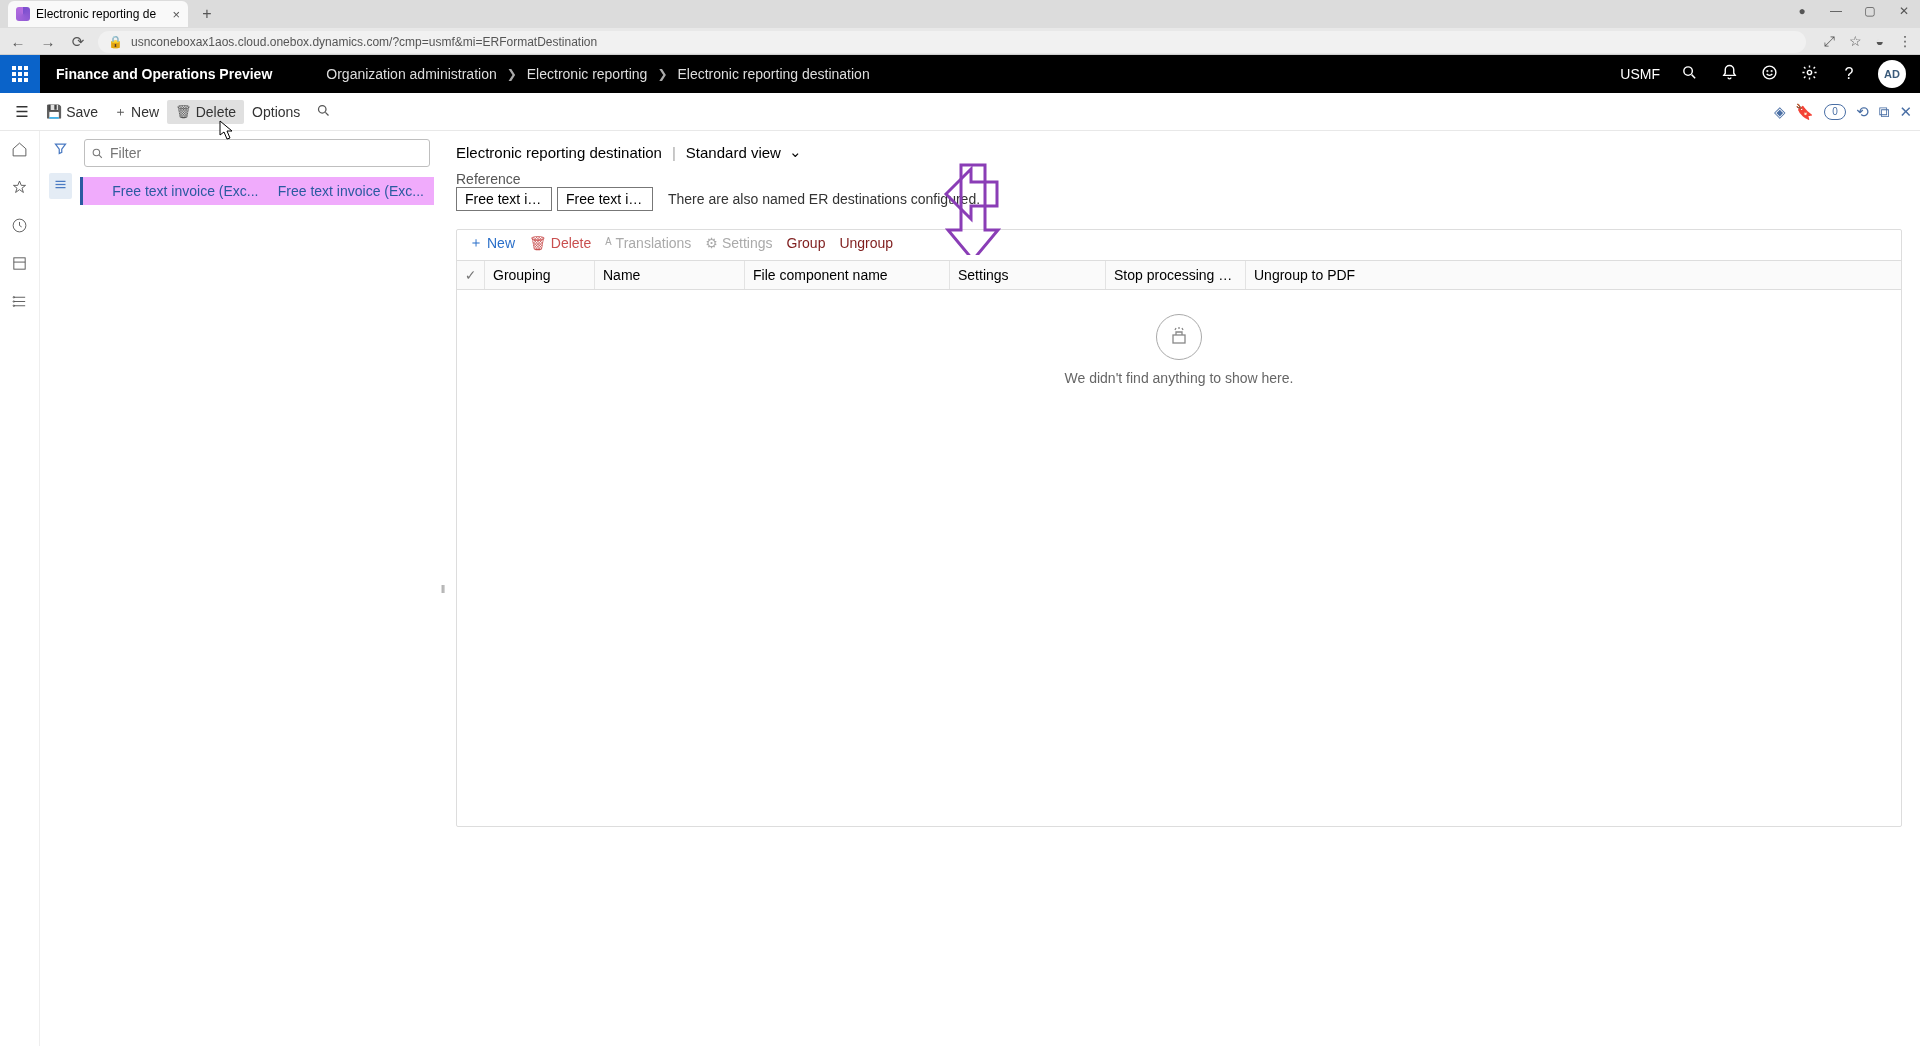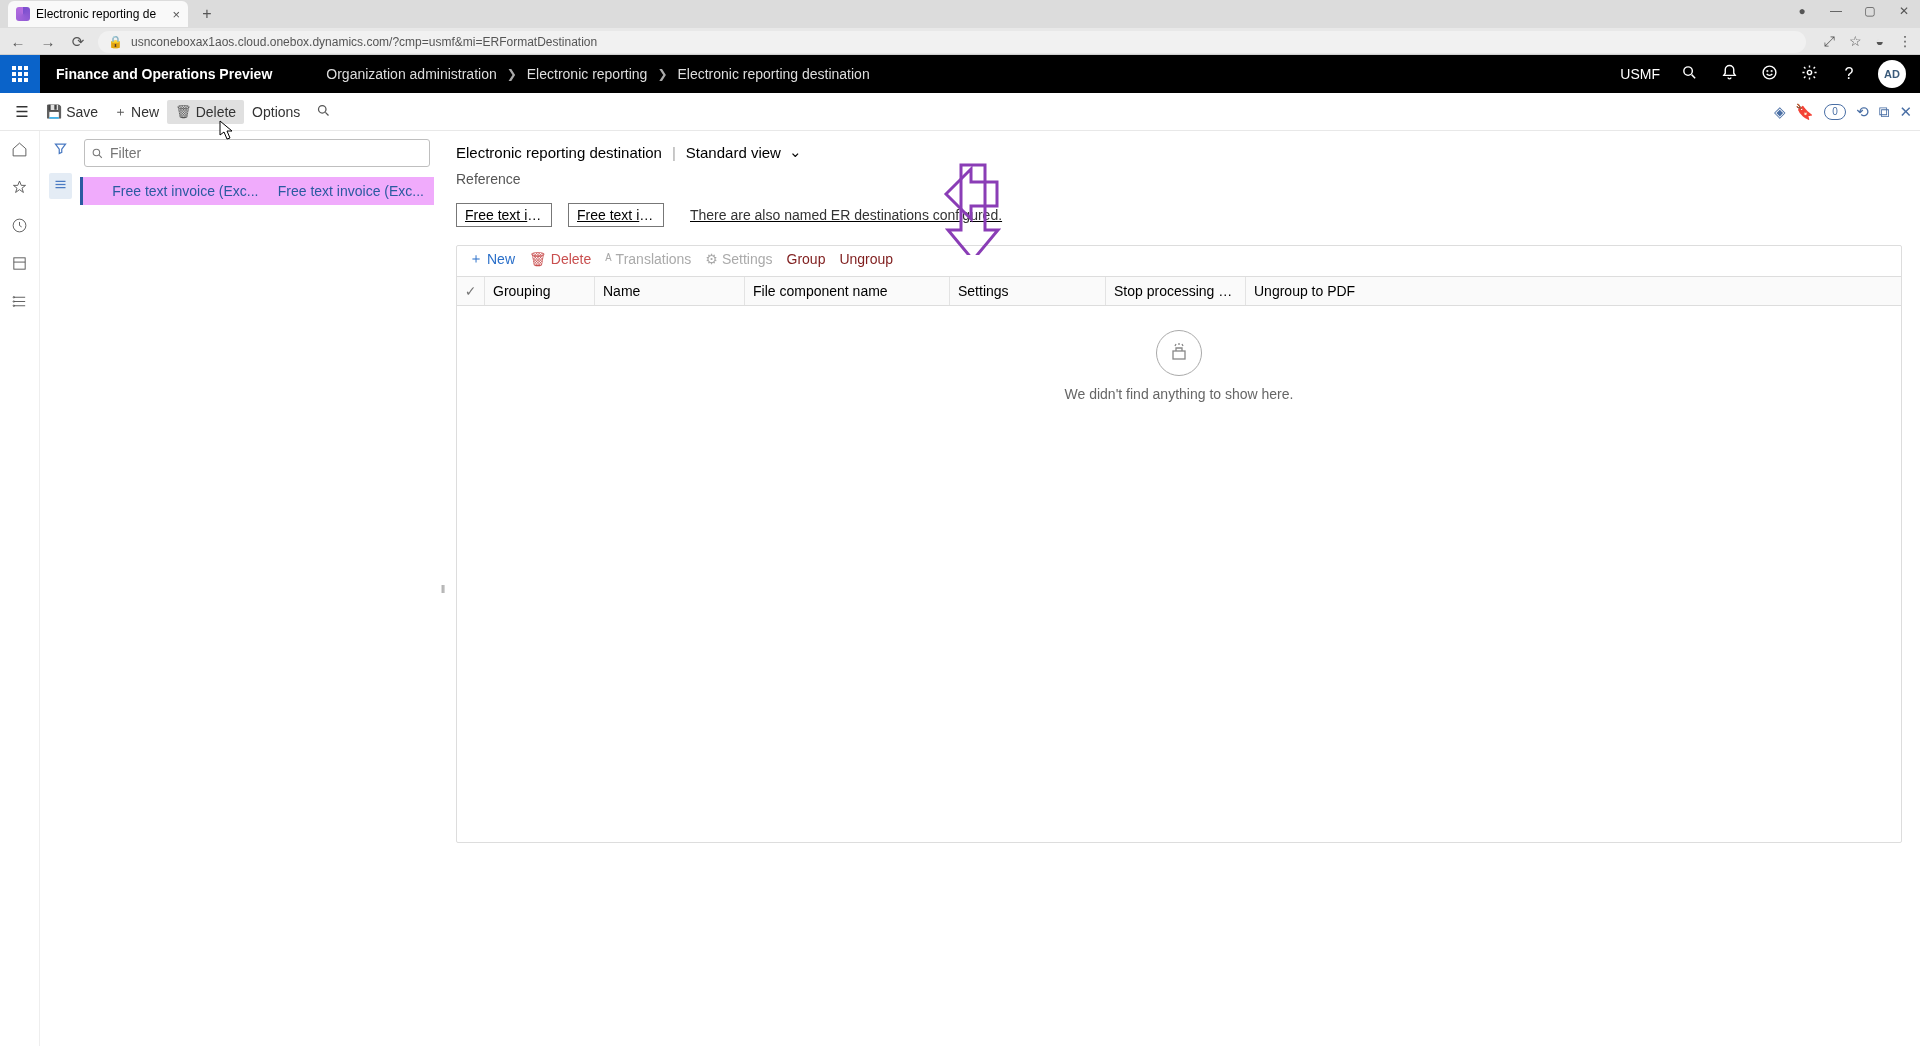--- a/index.html
+++ b/index.html
@@ -58,21 +58,21 @@
 .list-row span { width: 50%; overflow: hidden; text-overflow: ellipsis; white-space: nowrap; }
 
 .splitter { width: 6px; display:flex; align-items:center; justify-content:center; color:#888; font-size:11px; }
 
 .detail-pane { flex: 1; padding: 12px 18px 12px 10px; overflow: auto; position: relative; }
 .detail-header { display: flex; align-items: center; gap: 10px; font-size: 15px; margin-bottom: 10px; }
 .detail-header .sep { color: #aaa; }
 .view-dd { display: flex; align-items:center; gap:8px; }
 
 .ref-label { font-size: 14px; color: #555; margin-top: 4px; }
-.ref-row { display: flex; align-items: center; gap: 16px; margin-top: 16px; text-decoration: underline; }
+.ref-row { display: flex; align-items: center; gap: 5px; margin-top: 0; }
 .ref-chip { border: 1px solid #777; padding: 3px 8px; font-size: 14px; max-width: 96px; overflow: hidden; text-overflow: ellipsis; white-space: nowrap; }
 .ref-note { font-size: 14px; color: #333; margin-left: 10px; }
 
 .arrow-callout { position: absolute; left: 497px; top: 4px; }
 .arrow-callout svg { width: 60px; height: 120px; }
 
 .section-card { border: 1px solid #ddd; margin-top: 18px; border-radius: 2px; }
 .section-title { padding: 10px 12px; font-size: 15px; font-weight: 600; }
 .section-toolbar { display: flex; gap: 14px; padding: 4px 12px 8px 12px; font-size: 14px; }
 .st-btn { display:flex; align-items:center; gap:4px; }

